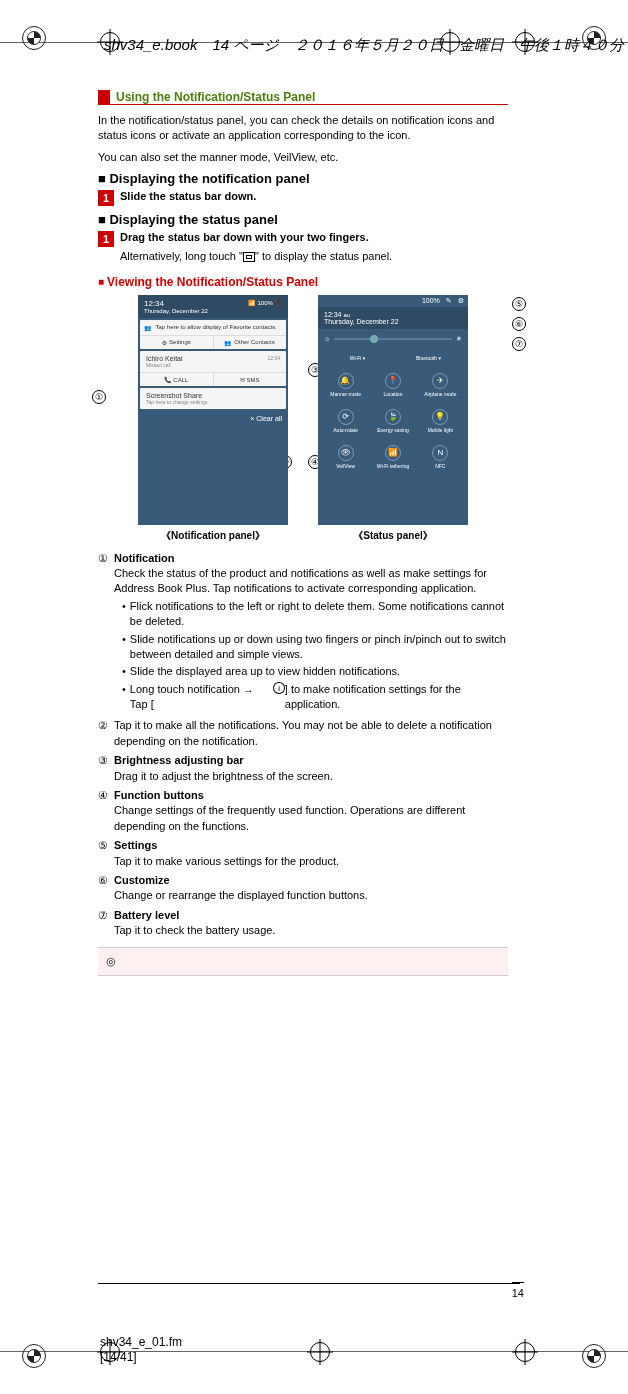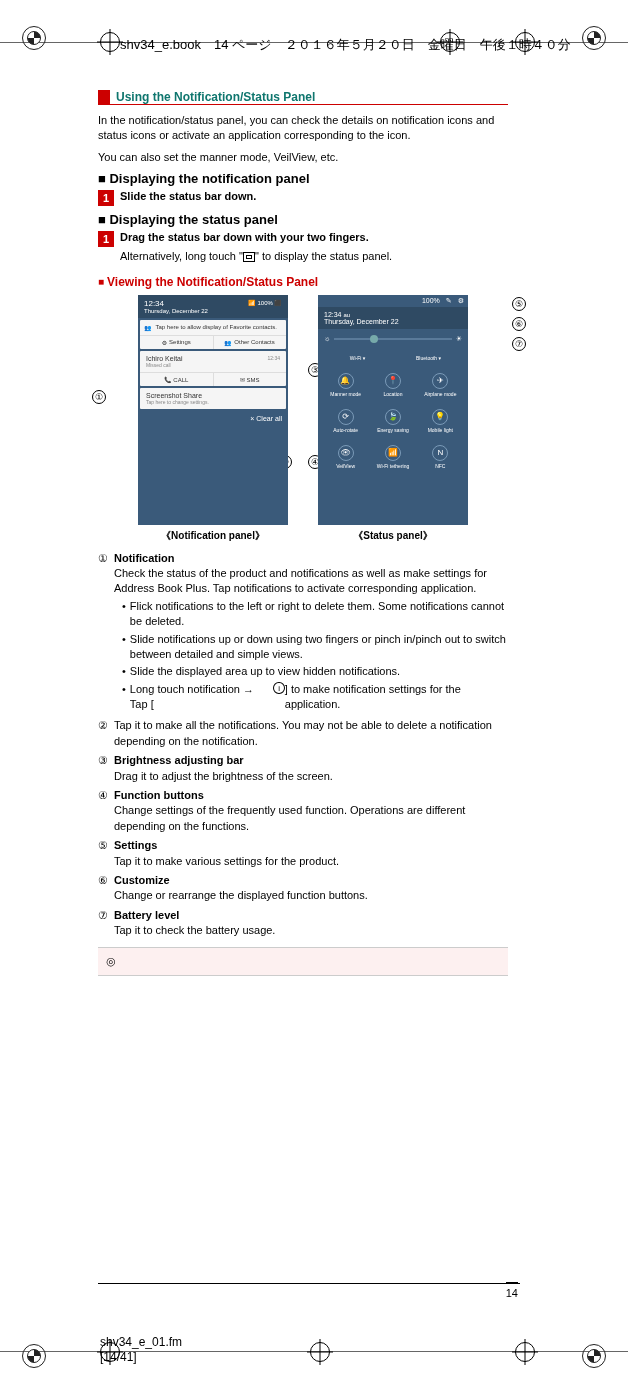--- a/index.html
+++ b/index.html
@@ -38,22 +38,23 @@
     }
     .circle-target::before, .circle-target::after {
       content:''; position:absolute; background:#000;
     }
     .circle-target::before { left:50%; top:-4px; bottom:-4px; width:1px; transform:translateX(-50%); }
     .circle-target::after { top:50%; left:-4px; right:-4px; height:1px; transform:translateY(-50%); }
 
     .header-text {
       position: absolute;
       top: 36px;
-      left: 120px;
-      font-size: 13px;
+      left: 104px;
+      font-size: 15px;
+      font-style: italic;
     }
     
     .content {
       position: absolute;
       top: 90px;
       left: 98px;
       width: 410px;
     }
     
     .section-title {
@@ -62,21 +63,21 @@
       display: flex;
       align-items: center;
     }
     .section-title .red-bar {
       background: #c00;
       width: 12px;
       height: 14px;
       display: inline-block;
     }
     .section-title .title-text {
-      color: #0f766e;
+      color: #4d7c0f;
       font-weight: bold;
       font-size: 12px;
       padding-left: 6px;
     }
     
     .para { margin-bottom: 6px; line-height: 1.4; }
     
     .subsection {
       font-weight: bold;
       margin: 6px 0 4px 0;
@@ -280,21 +281,21 @@
       padding: 6px 8px;
       margin-top: 8px;
       line-height: 1.4;
       display:flex;
     }
     .note-box .note-ic { margin-right:4px; }
     
     .page-num {
       position: absolute;
       bottom: 95px;
-      right: 110px;
+      right: 104px;
       font-size: 11px;
       border-top: 1px solid #000;
       padding-top: 4px;
       text-align: right;
     }
     .page-num-line {
       position:absolute;
       bottom:110px;
       left:98px;
       right:108px;

